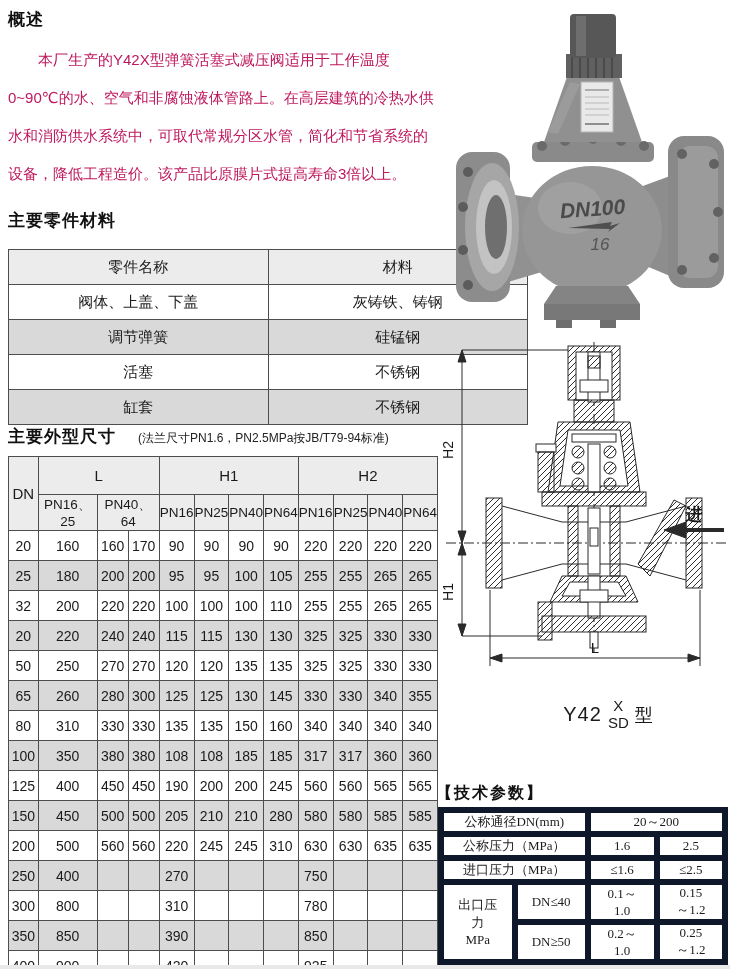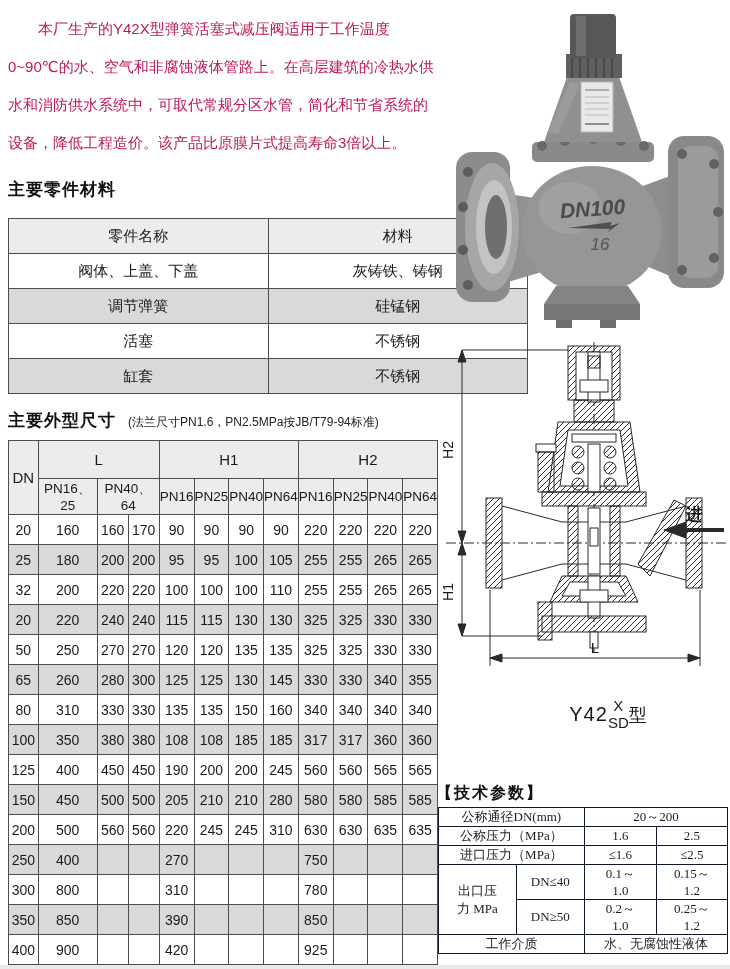--- a/index.html
+++ b/index.html
@@ -13,50 +13,51 @@
   .overview-text { margin-top:10px; font-size:15px; line-height:38px; text-indent:2em; color:#be185d; }
   #materials-heading { margin-top:16px; }
   table { border-collapse:collapse; }
   td { border:1px solid #4d4d4d; text-align:center; vertical-align:middle; }
   .shade { background:#d9d9d9; }
   .hdr td { background:#ececec; }
 
   .materials-table { width:520px; margin-top:17px; font-size:15px; }
   .materials-table td { height:35px; width:50%; }
 
-  .dims-heading-row { margin-top:15px; display:flex; align-items:baseline; gap:12px; }
+  .dims-heading-row { display:flex; align-items:baseline; gap:22px; }
   .dims-note { font-size:12px; font-weight:normal; color:#222; }
   .dims-table { width:430px; margin-top:8px; font-size:14px; }
   .dims-table thead tr.r1 td { height:38px; font-size:15px; }
   .dims-table thead tr.r2 td { height:36px; font-size:13.5px; }
   .dims-table tbody td { height:30px; }
 
   
   .photo-wrap { position:absolute; left:450px; top:4px; width:278px; height:333px; }
   .drawing-wrap { position:absolute; left:442px; top:340px; width:288px; height:336px; }
 
-  .model-label { position:absolute; left:543px; top:698px; width:130px; display:flex; align-items:center; justify-content:center; gap:0; font-family:"Liberation Sans","DejaVu Sans",sans-serif; }
+  .model-label { position:absolute; left:543px; top:698px; width:130px; display:flex; align-items:center; justify-content:center; gap:6px; font-family:"Liberation Sans","DejaVu Sans",sans-serif; }
   .model-prefix { font-size:20px; letter-spacing:1px; color:#1a1a1a; }
   .model-stack { display:flex; flex-direction:column; align-items:center; line-height:1.1; font-size:15px; color:#1a1a1a; }
   .model-suffix { font-size:18px; color:#1a1a1a; }
 
   .tech-heading { position:absolute; left:436px; top:783px; font-family:"Liberation Serif","DejaVu Serif",serif; font-size:16px; font-weight:bold; letter-spacing:2px; color:#111; }
   .tech-table { position:absolute; left:438px; top:807px; width:290px; font-family:"Liberation Serif","DejaVu Serif",serif; font-size:13px; color:#1c1c1c; }
-  .tech-table td { border:1px solid #0f172a; height:19px; padding:0 14px; }
+  .tech-table td { border:6px solid #0f172a; height:19px; padding:0 14px; }
 
   svg text { font-family:"Liberation Sans","DejaVu Sans",sans-serif; }
   .bottom-strip { position:absolute; left:0; bottom:0; width:730px; height:4px; background:#e9e9e9; }
 </style>
 </head>
 <body>
 
 <div class="page">
 
   <div class="left-col">
 
+    <div class="sec-heading" id="overview-heading">概述</div>
     <p class="overview-text">本厂生产的Y42X型弹簧活塞式减压阀适用于工作温度0~90℃的水、空气和非腐蚀液体管路上。在高层建筑的冷热水供水和消防供水系统中，可取代常规分区水管，简化和节省系统的设备，降低工程造价。该产品比原膜片式提高寿命3倍以上。</p>
 
     <div class="sec-heading" id="materials-heading">主要零件材料</div>
 
     <table class="materials-table">
       <thead>
         <tr class="hdr">
           <td>零件名称</td>
           <td>材料</td>
         </tr>

